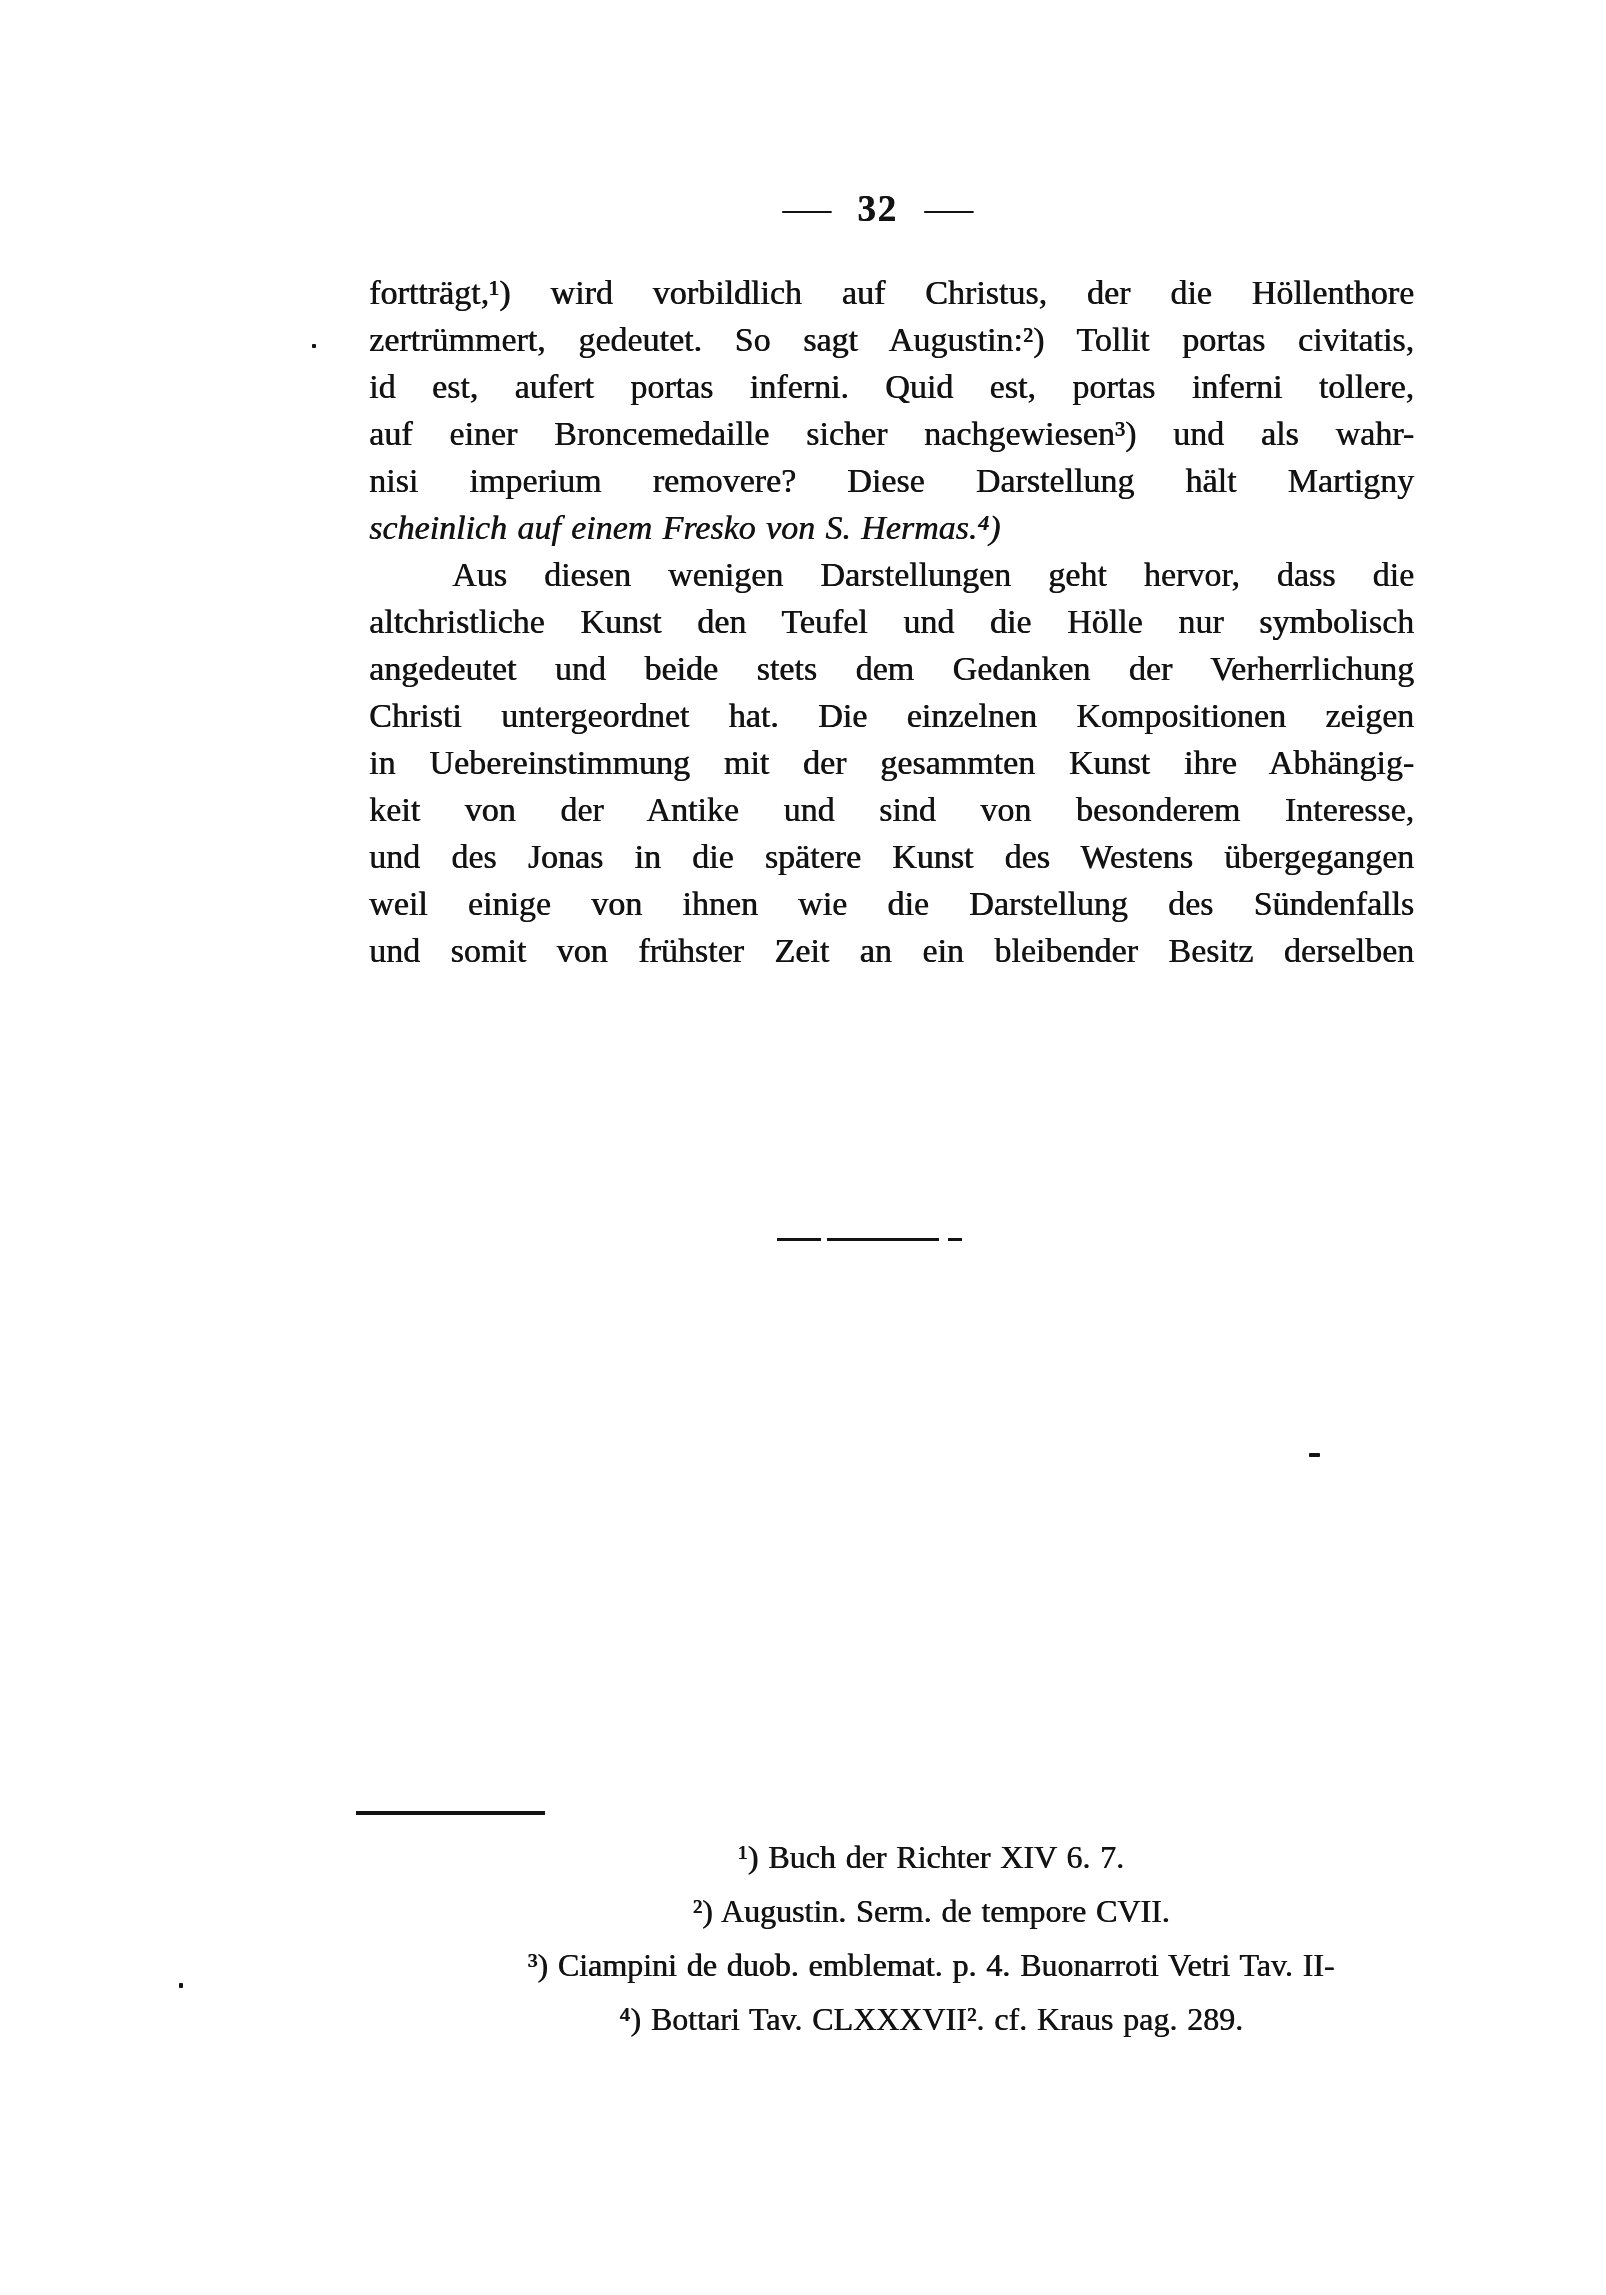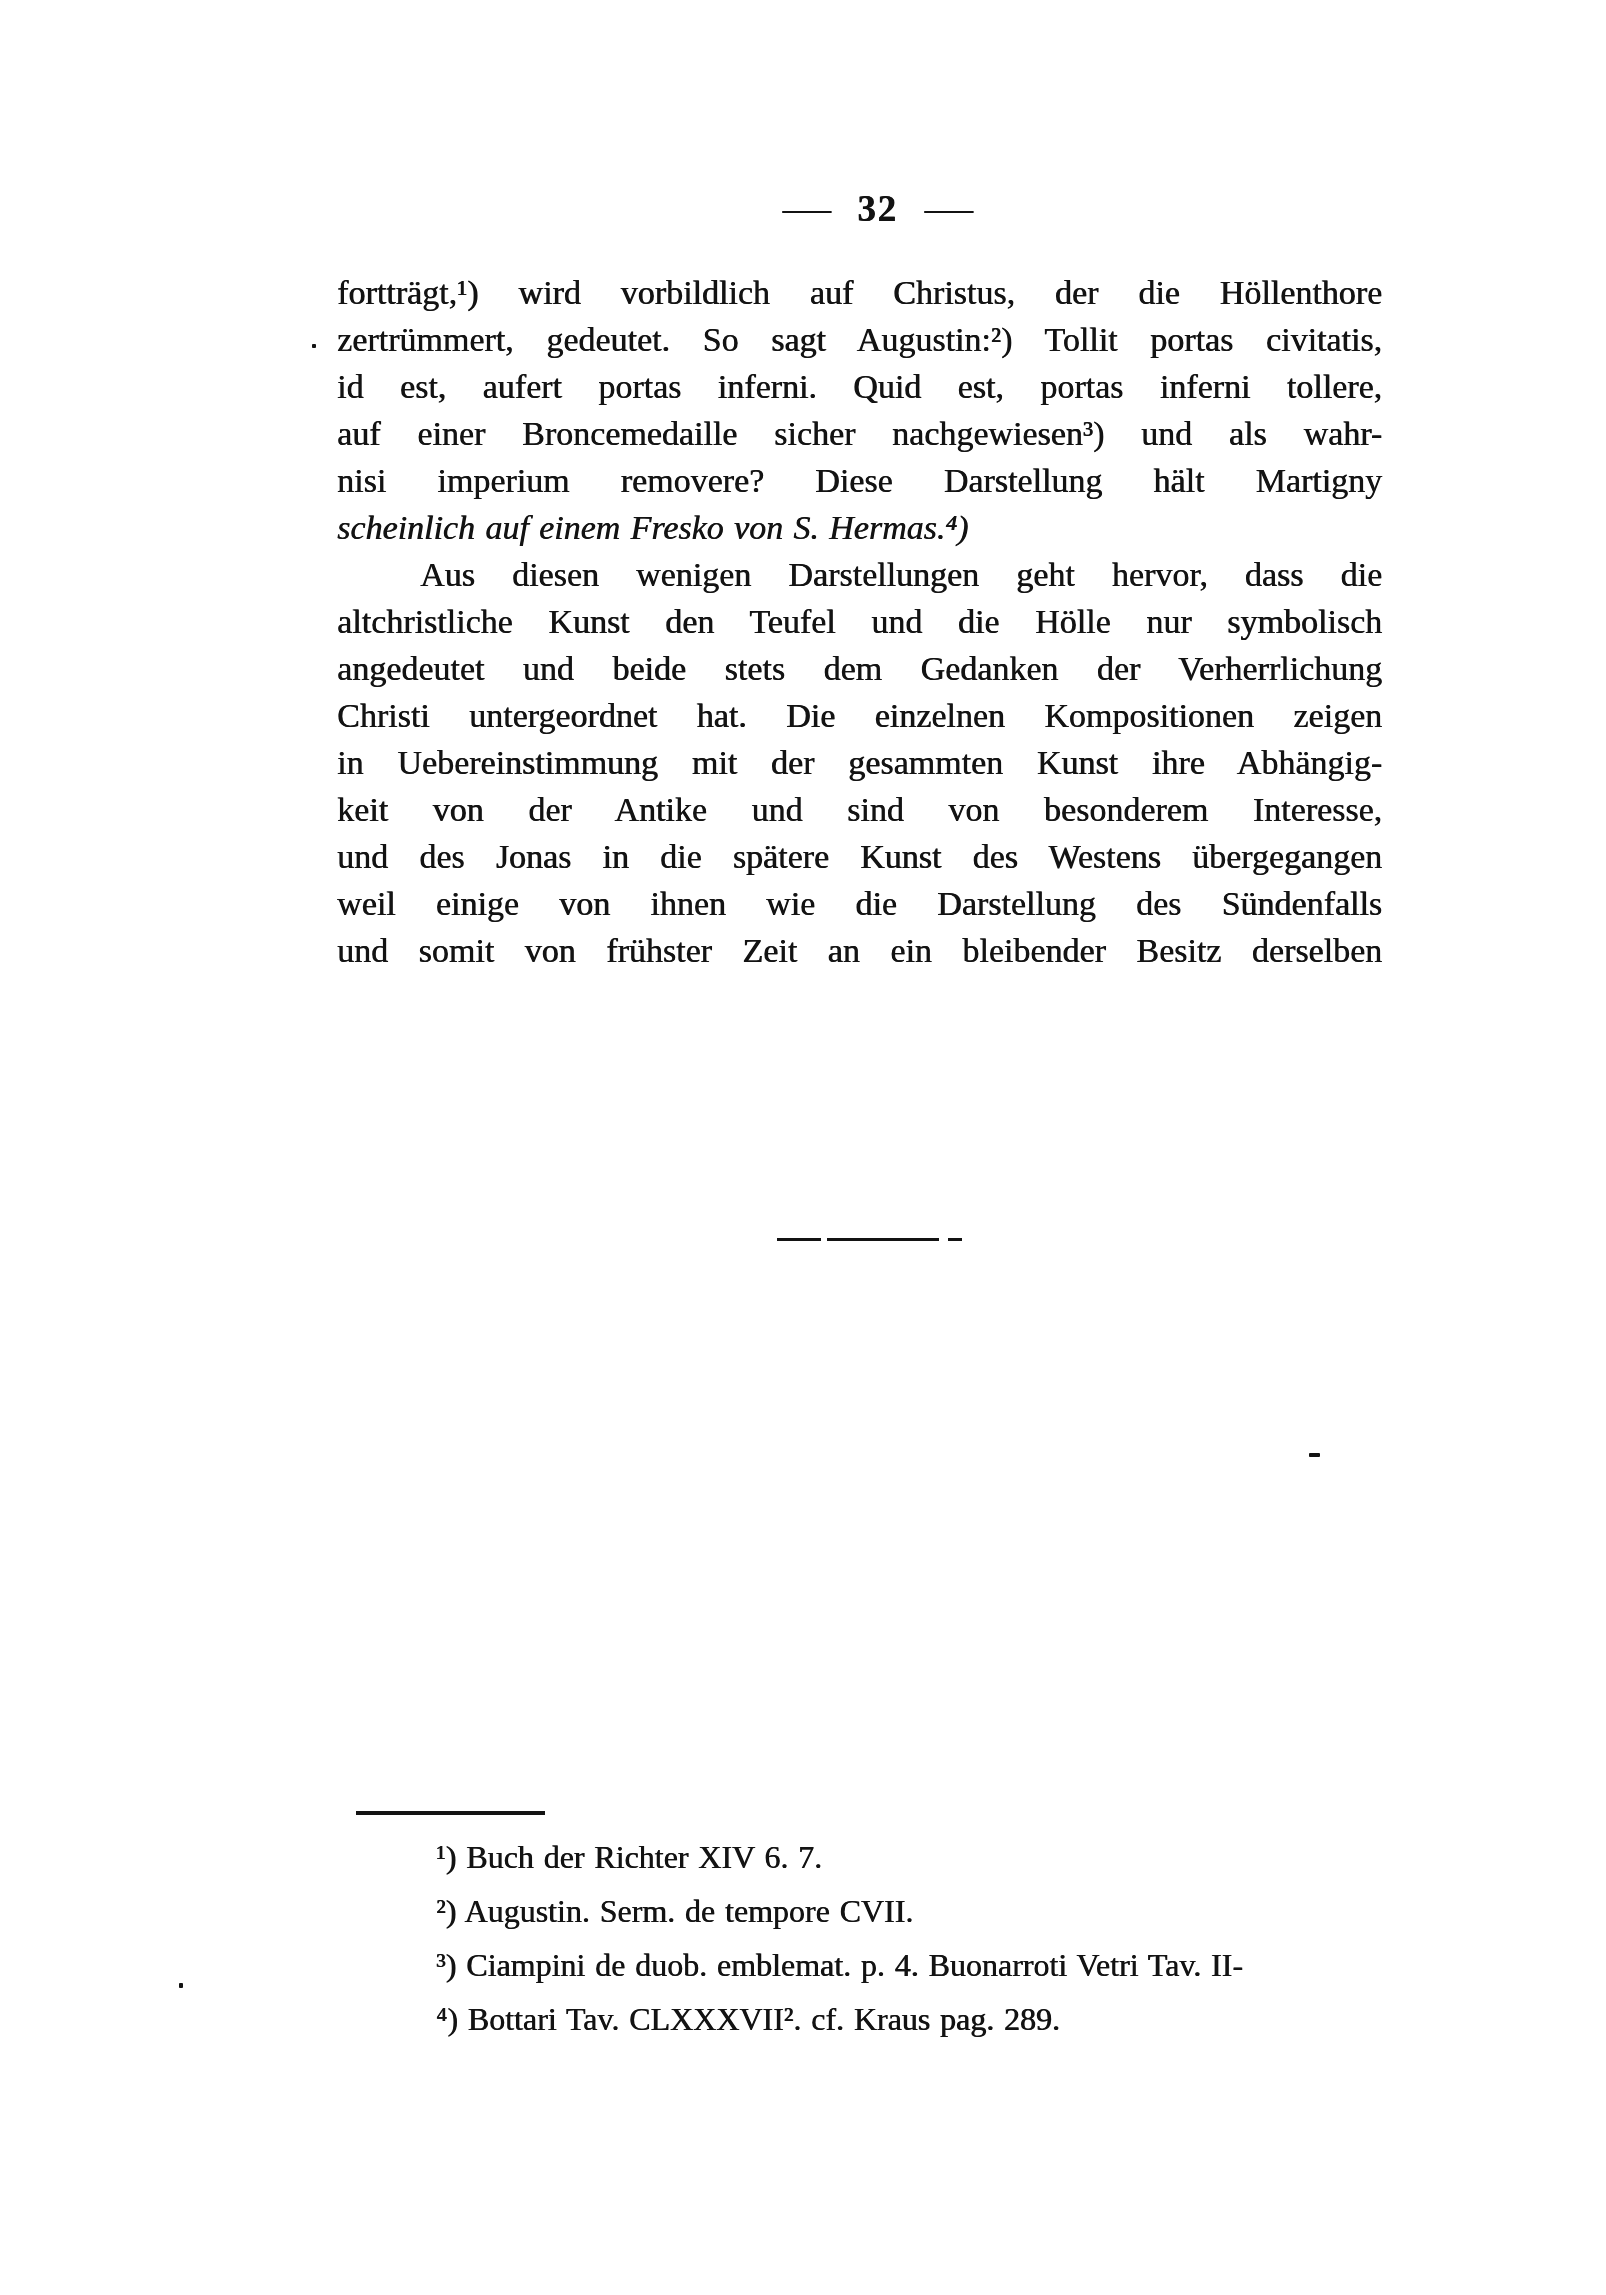--- a/index.html
+++ b/index.html
@@ -39,21 +39,21 @@
     transform: scaleX(1.3);
   }
   .pagenum-row .num {
     font-weight: bold;
     letter-spacing: 1.8px;
   }
 
   
   .textblock {
     position: absolute;
-    left: 337px;
+    left: 369px;
     top: 269px;
     width: 1045px;
     font-size: 34px;
     word-spacing: 1.8px;
   }
   .line {
     height: 47px;
     line-height: 47px;
     text-align: justify;
     text-align-last: justify;
@@ -100,21 +100,21 @@
     position: absolute;
     left: 436px;
     top: 1830px;
     width: 990px;
     font-size: 32px;
     word-spacing: 1.8px;
   }
   .footnote-line {
     height: 54px;
     line-height: 54px;
-    text-align: left;
+    text-align: center;
   }
 
   
   .speck {
     position: absolute;
     background: #131313;
     border-radius: 0.9px;
   }
   .speck.a1 { left: 312px; top: 344px; width: 4.4px; height: 4.4px; }
   .speck.a2 { left: 1309px; top: 1453px; width: 10.5px; height: 3.5px; }

